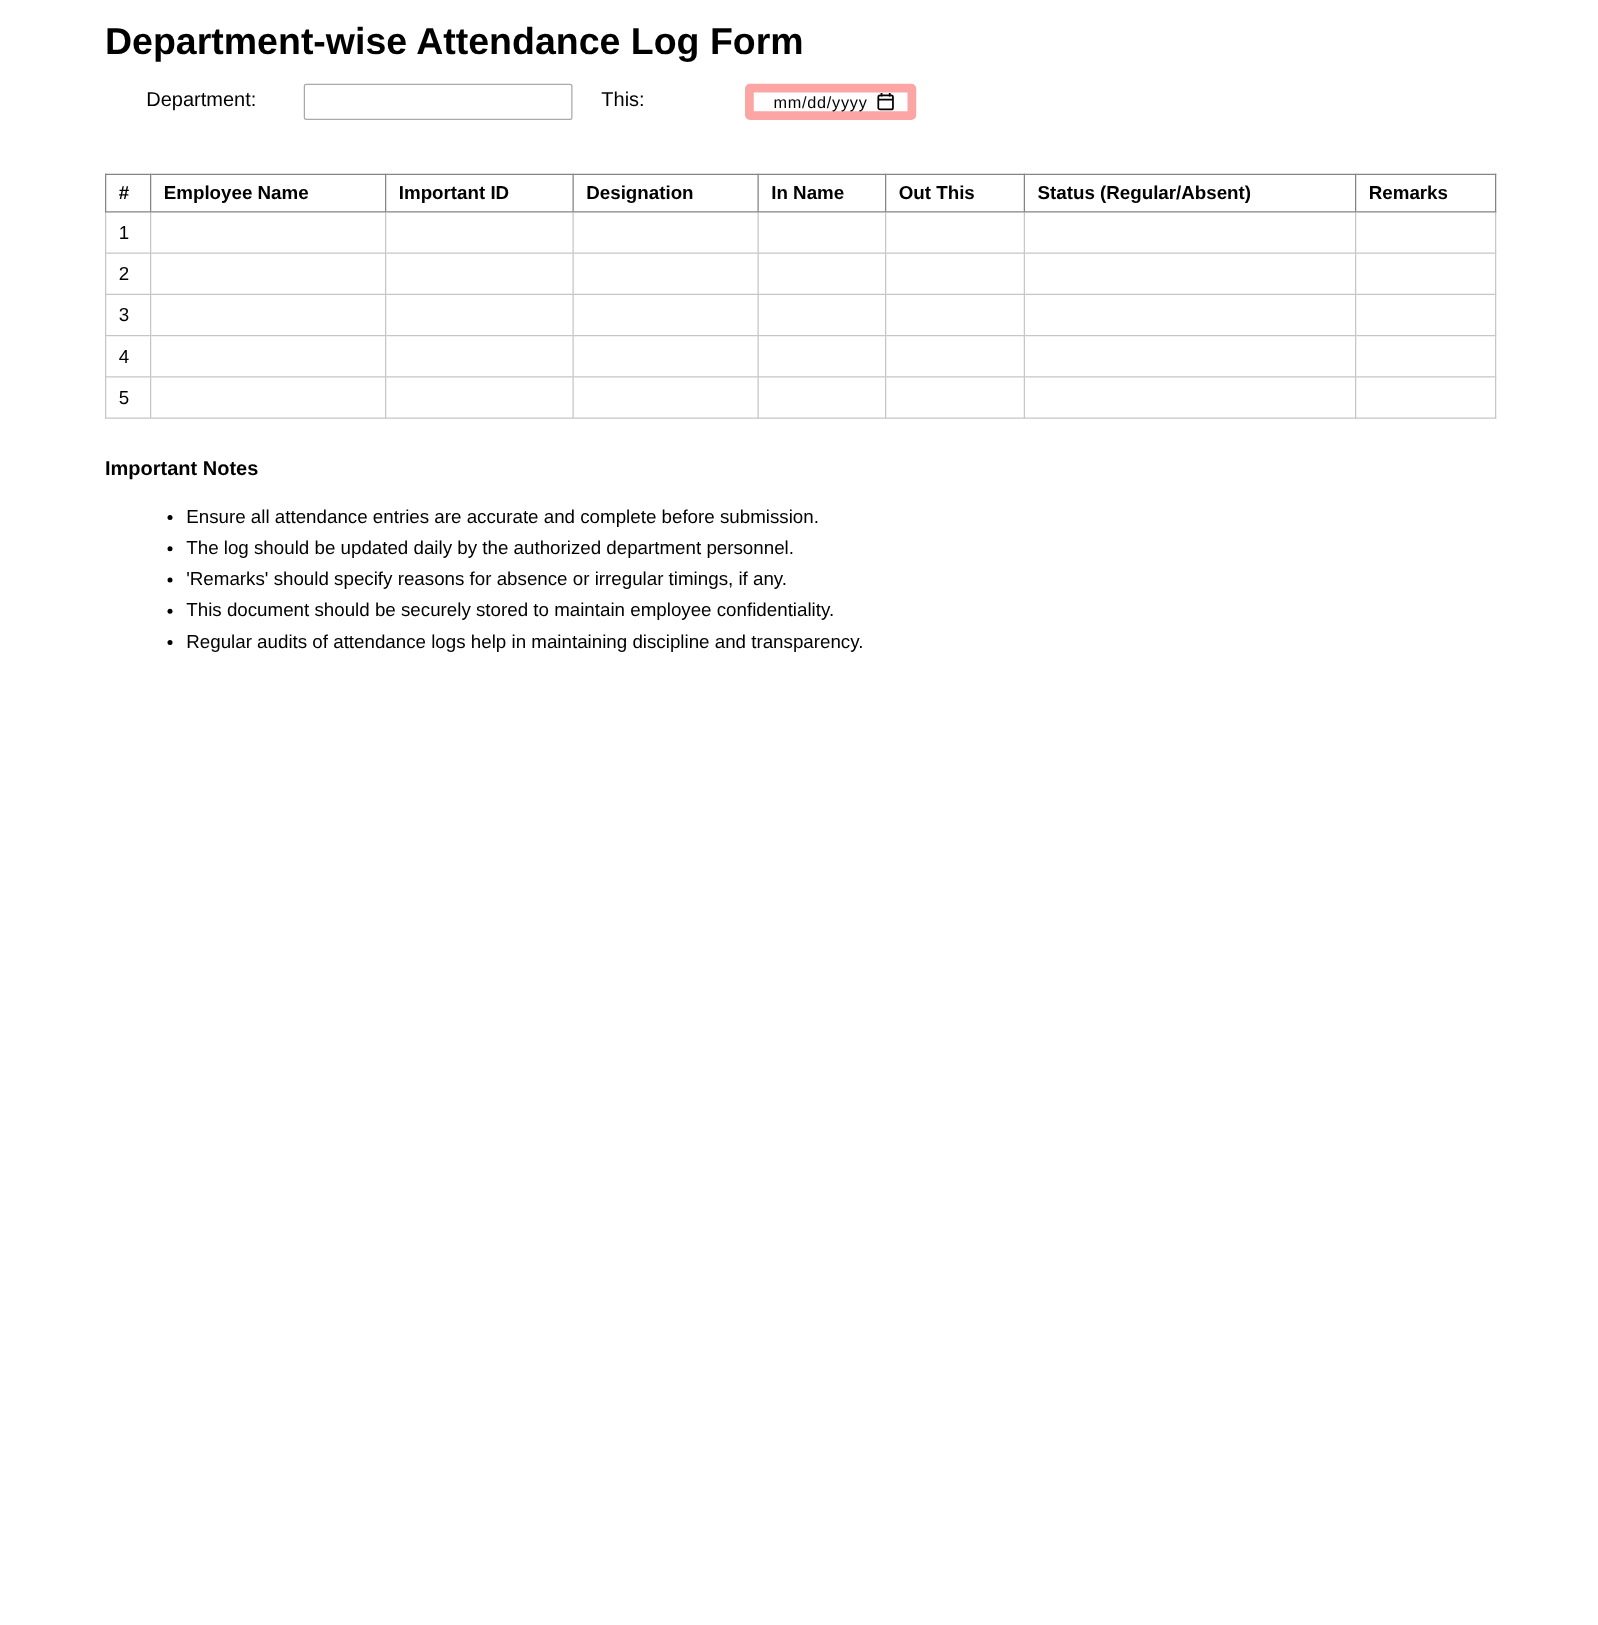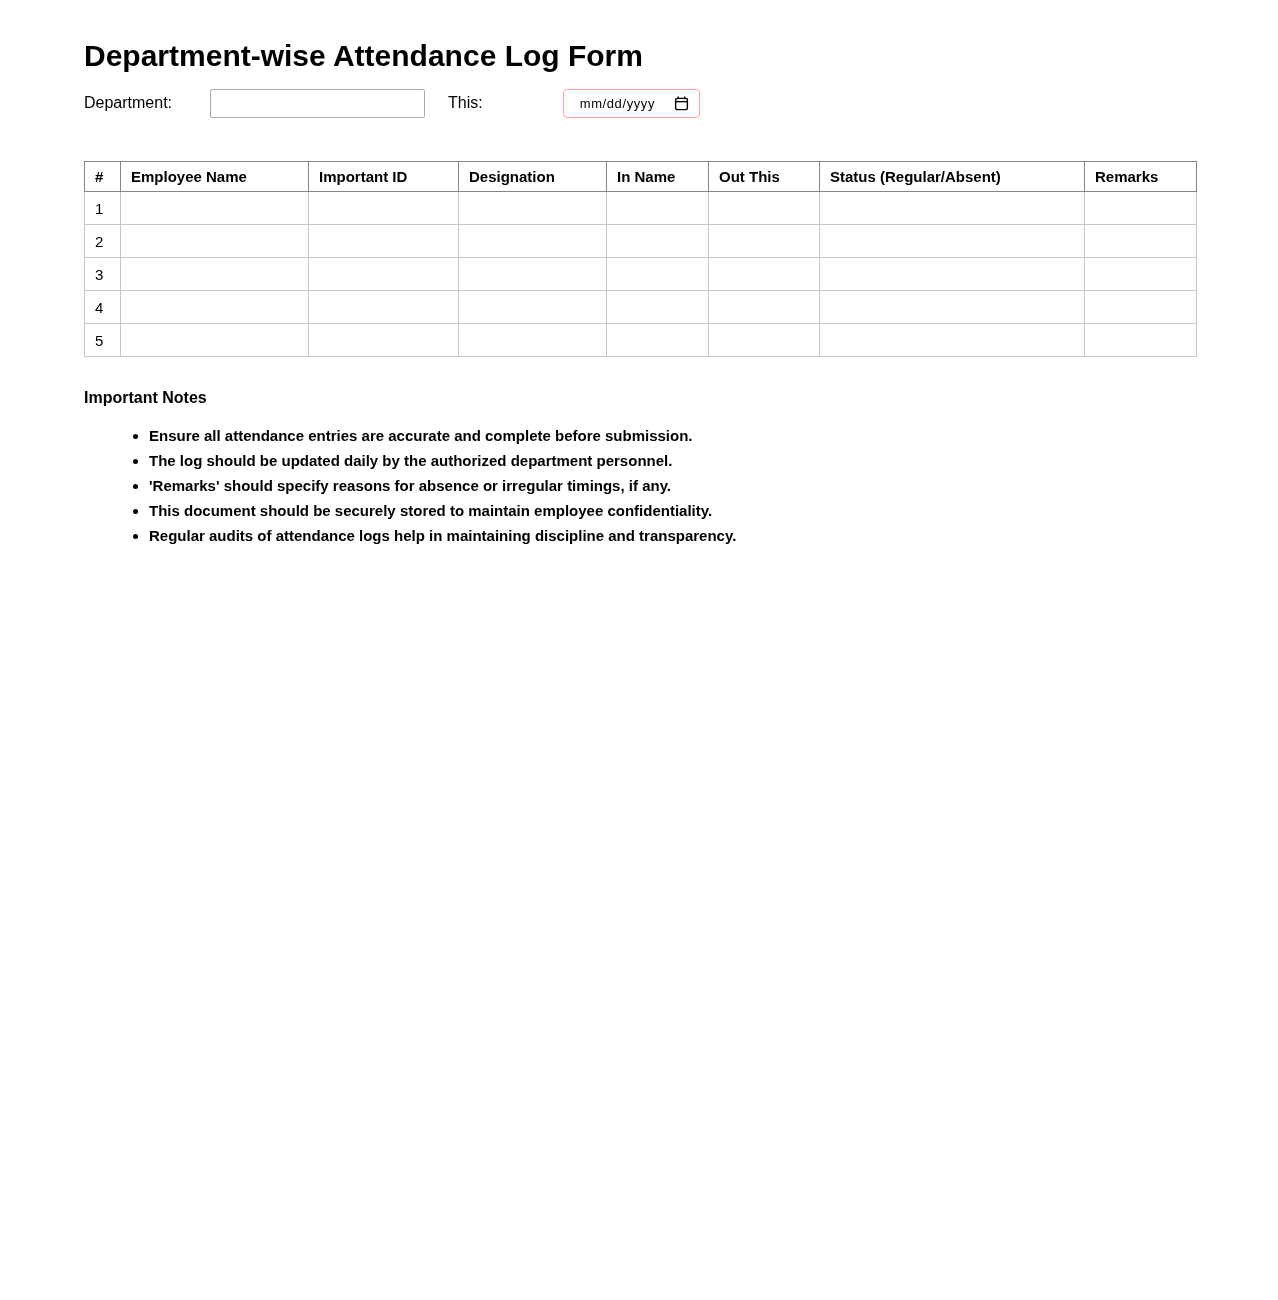--- a/index.html
+++ b/index.html
@@ -6,52 +6,53 @@
   html, body { margin: 0; padding: 0; background: #fff; }
   body {
     font-family: "Liberation Sans", sans-serif;
     color: #000;
     width: 1278px;
     height: 1300px;
   }
   .page {
     width: 1068px;
     min-height: 1300px;
-    padding: 38px 83px 0 84px;
+    padding: 16px 83px 0 84px;
     background: #fff;
   }
   .page-title {
     font-size: 30px;
     line-height: 36px;
     font-weight: bold;
     margin: 0 0 14px 0;
   }
   .form-row {
     display: flex;
     align-items: center;
     height: 30px;
+    margin-left: 33px;
   }
   .field-label { font-size: 16px; }
   .dept-input {
     margin-left: 38px;
     width: 215px;
     height: 29px;
     border: 1px solid #a9a9a9;
     border-radius: 2px;
     font-family: "Liberation Sans", sans-serif;
     font-size: 14px;
     padding: 0 7px;
     outline: none;
   }
   .date-label { margin-left: 23px; }
   .date-input {
     margin-left: 80px;
     width: 137px;
     height: 29px;
-    border: 1px solid #fca5a5;
+    border: 7px solid #fca5a5;
     border-radius: 4px;
     display: flex;
     align-items: center;
     justify-content: space-between;
     padding: 0 10px 0 16px;
     cursor: default;
     background: #fff;
   }
   .date-text {
     font-size: 13px;
@@ -90,21 +91,20 @@
     margin: 29px 0 0 0;
   }
   .notes-list {
     margin: 13px 0 0 0;
     padding: 0 0 0 65px;
     list-style-type: disc;
   }
   .notes-list li {
     font-size: 15px;
     line-height: 25px;
-    font-weight: bold;
   }
 </style>
 </head>
 <body>
 
 <div class="page">
 
   <h1 class="page-title">Department-wise Attendance Log Form</h1>
 
   <div class="form-row">

